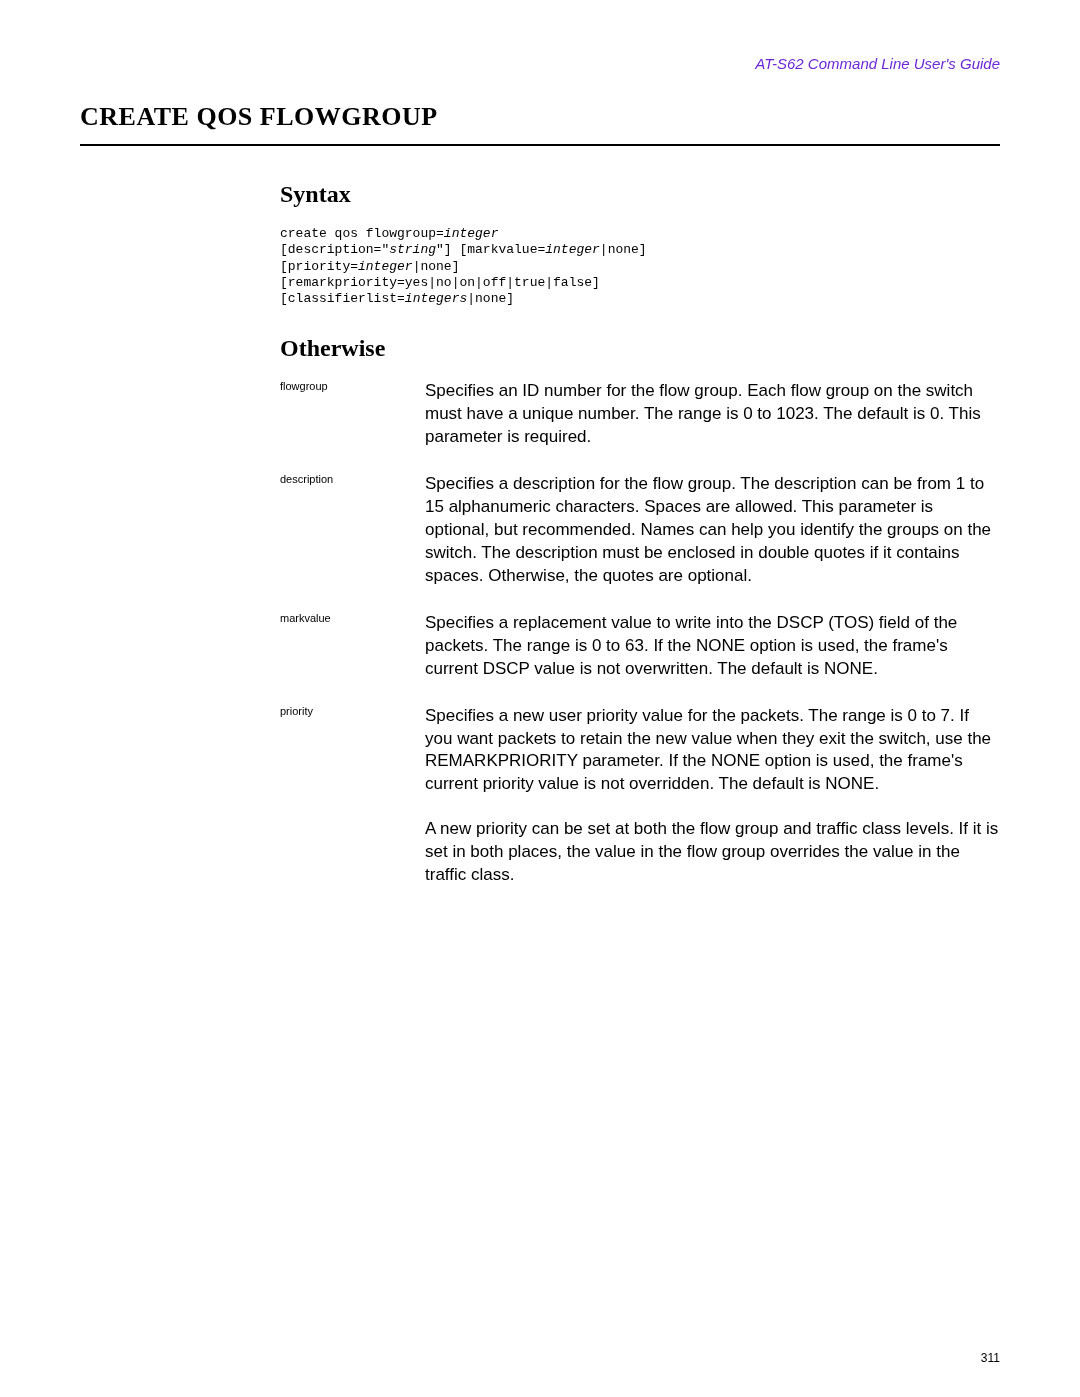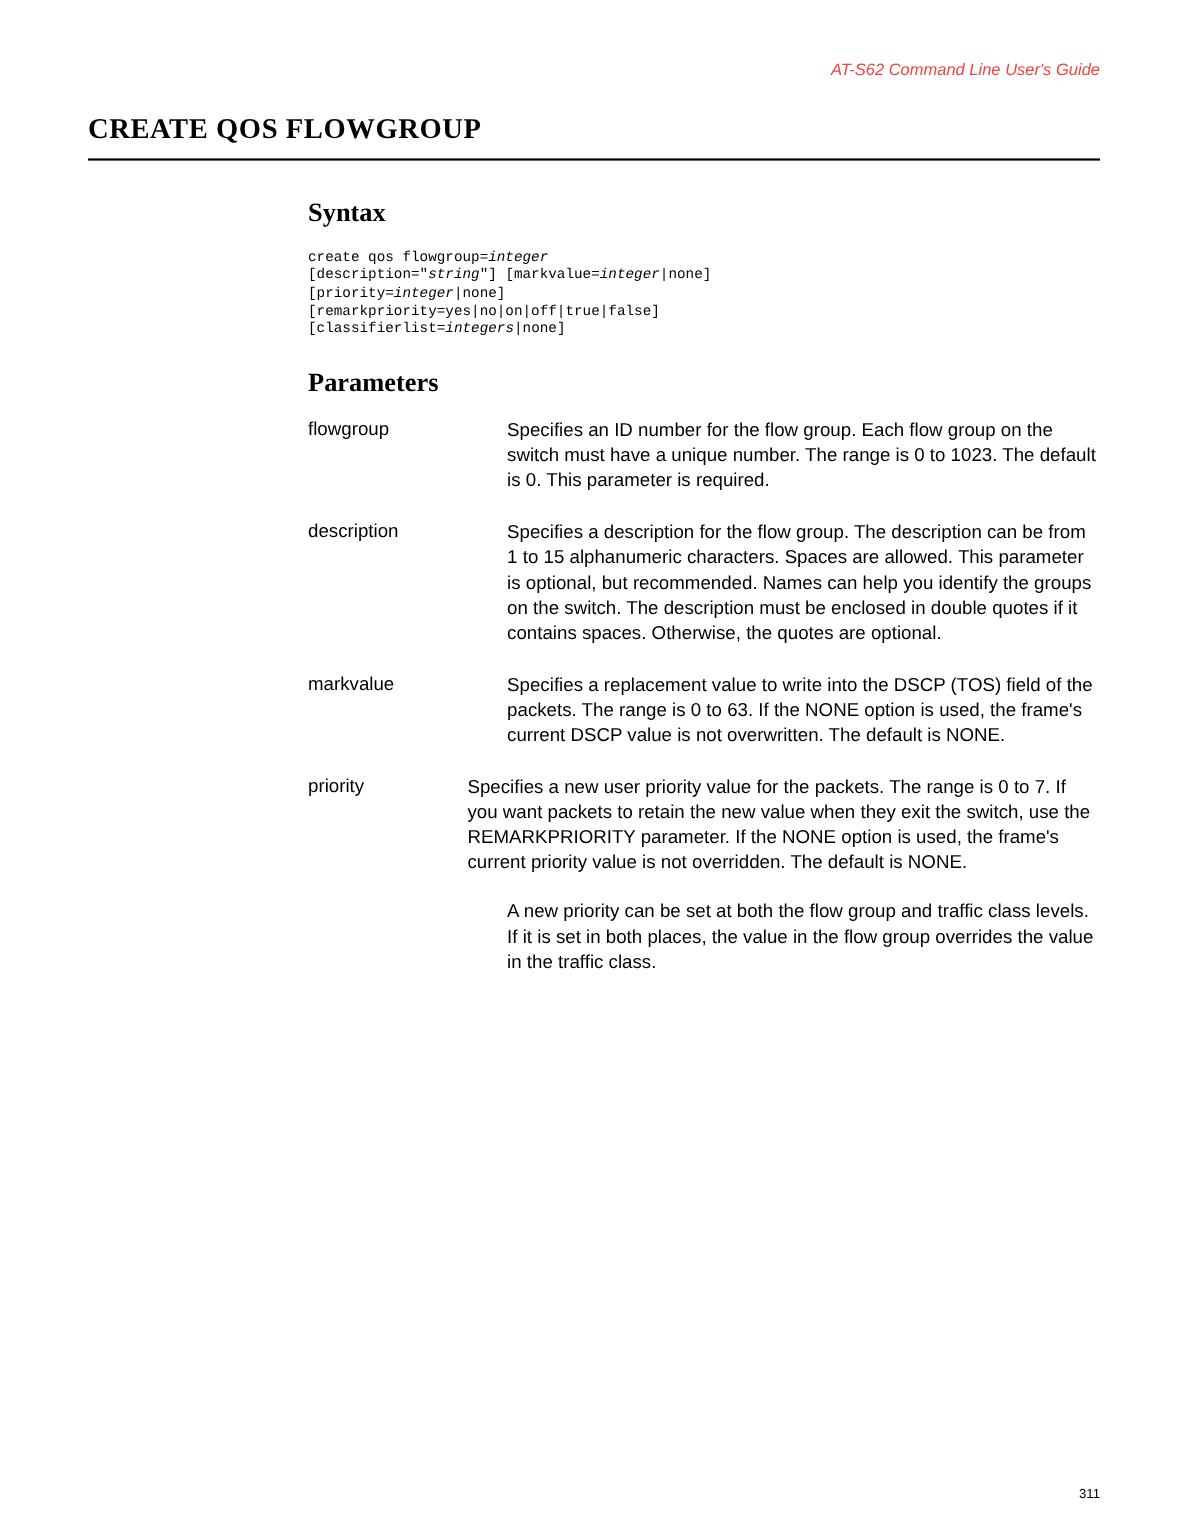--- a/index.html
+++ b/index.html
@@ -13,21 +13,21 @@
     width: 1080px;
     height: 1397px;
     position: relative;
     box-sizing: border-box;
     padding: 55px 80px 40px 80px;
   }
   .header-right {
     text-align: right;
     font-size: 15px;
     font-style: italic;
-    color: #ef4444;
+    color: #6d28d9;
     margin-bottom: 30px;
   }
   .title {
     font-family: Georgia, "Times New Roman", serif;
     font-weight: bold;
     font-size: 26px;
     letter-spacing: 0.5px;
     padding-bottom: 12px;
     border-bottom: 2px solid #000;
     margin-bottom: 35px;
@@ -51,33 +51,32 @@
   .codeblock .italic {
     font-style: italic;
   }
   .param-row {
     display: flex;
     margin-bottom: 24px;
   }
   .param-name {
     width: 145px;
     flex: 0 0 145px;
-    font-size: 17px;
+    font-size: 11px;
   }
   .param-desc {
     flex: 1;
     font-size: 17px;
     line-height: 1.35;
   }
   .param-desc p {
     margin: 0 0 22px 0;
   }
   .param-desc p:last-child {
     margin-bottom: 0;
-    margin-left: 36px;
   }
   .page-number {
     position: absolute;
     bottom: 32px;
     right: 80px;
     font-size: 12px;
   }
 </style>
 </head>
 <body>
@@ -89,21 +88,21 @@
 
   <div class="content">
     <div class="section-heading">Syntax</div>
 
     <div class="codeblock"><span>create qos flowgroup=</span><span class="italic">integer</span>
 <span>[description="</span><span class="italic">string</span><span>"] [markvalue=</span><span class="italic">integer</span><span>|none]</span>
 <span>[priority=</span><span class="italic">integer</span><span>|none]</span>
 <span>[remarkpriority=yes|no|on|off|true|false]</span>
 <span>[classifierlist=</span><span class="italic">integers</span><span>|none]</span></div>
 
-    <div class="section-heading">Parameters</div>
+    <div class="section-heading">Otherwise</div>
 
     <div class="param-row">
       <div class="param-name">flowgroup</div>
       <div class="param-desc">
         <p>Specifies an ID number for the flow group. Each flow group on the switch must have a unique number. The range is 0 to 1023. The default is 0. This parameter is required.</p>
       </div>
     </div>
 
     <div class="param-row">
       <div class="param-name">description</div>

